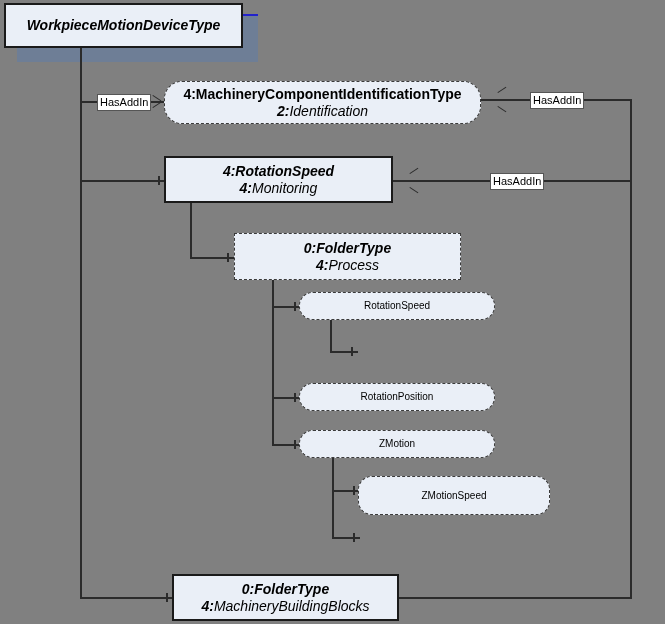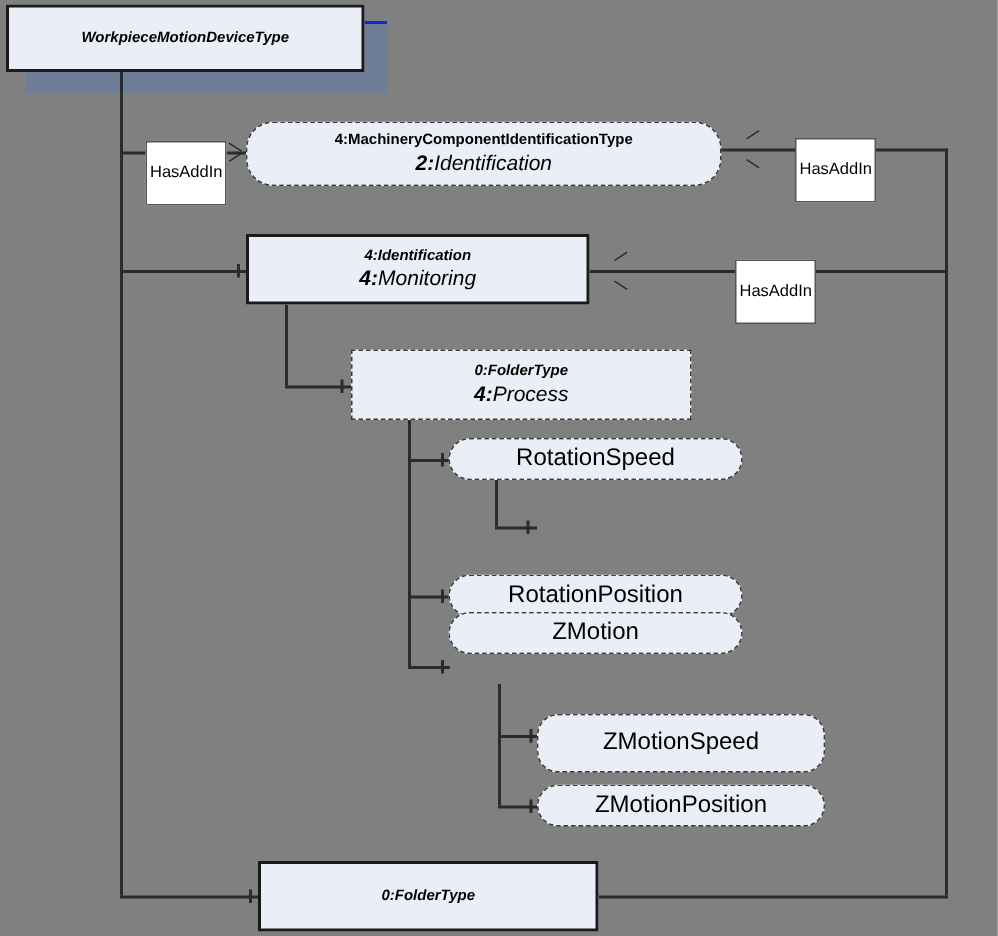--- a/index.html
+++ b/index.html
@@ -44,36 +44,36 @@
   .node.solid {
     border: 2px solid #1a1a1a;
   }
   .node.dashed {
     border: 1px dashed #3a3a3a;
   }
   .node.rounded {
     border-radius: 14px;
   }
   .line1 {
-    font-size: 10px;
+    font-size: 14px;
     font-style: italic;
     font-weight: bold;
     white-space: nowrap;
     text-align: right;
   }
   .line1.nobold { font-weight: normal; }
   .line2 {
     font-size: 14px;
     font-weight: normal;
     white-space: nowrap;
     font-style: italic;
   }
   .line2 .ns { font-weight: bold; }
   .single {
-    font-size: 16px;
+    font-size: 10px;
     font-weight: normal;
     white-space: nowrap;
   }
   
   .edge-h {
     position: absolute;
     height: 0;
     border-top: 2px solid #2b2b2b;
     z-index: 2;
   }
@@ -111,21 +111,21 @@
   .arrow-right::after  { top: 12px; transform: rotate(-33deg); transform-origin: left bottom; }
   .arrow-left::before  { top: 0;  left: 9px; transform: rotate(147deg); transform-origin: right top; }
   .arrow-left::after   { top: 12px; left: 9px; transform: rotate(-147deg); transform-origin: right bottom; }
   
   .edge-label {
     position: absolute;
     background: #ffffff;
     border: 1px solid #555555;
     font-size: 11px;
     color: #000000;
-    padding: 13px 2px;
+    padding: 0 2px;
     line-height: 14px;
     height: 15px;
     white-space: nowrap;
     z-index: 6;
   }
 </style>
 </head>
 <body>
 
 <div id="canvas">
@@ -187,47 +187,45 @@
   <div class="node solid" style="left:4px; top:3px; width:239px; height:45px;">
     <div class="line1">WorkpieceMotionDeviceType</div>
   </div>
 
   <div class="node dashed" style="left:164px; top:81px; width:317px; height:43px;border-radius:18px;">
     <div class="line1 nobold" style="font-style:normal; font-weight:bold;">4:MachineryComponentIdentificationType</div>
     <div class="line2"><span class="ns">2:</span>Identification</div>
   </div>
 
   <div class="node solid" style="left:164px; top:156px; width:229px; height:47px;">
-    <div class="line1">4:Identification</div>
+    <div class="line1">4:RotationSpeed</div>
     <div class="line2"><span class="ns">4:</span>Monitoring</div>
   </div>
 
   <div class="node dashed" style="left:234px; top:233px; width:227px; height:47px;">
     <div class="line1">0:FolderType</div>
     <div class="line2"><span class="ns">4:</span>Process</div>
   </div>
 
   <div class="node dashed rounded" style="left:299px; top:292px; width:196px; height:28px;">
     <div class="single">RotationSpeed</div>
   </div>
 
 
   <div class="node dashed rounded" style="left:299px; top:383px; width:196px; height:28px;">
     <div class="single">RotationPosition</div>
   </div>
 
-  <div class="node dashed rounded" style="left:299px; top:408px; width:196px; height:28px;">
+  <div class="node dashed rounded" style="left:299px; top:430px; width:196px; height:28px;">
     <div class="single">ZMotion</div>
   </div>
 
   <div class="node dashed rounded" style="left:358px; top:476px; width:192px; height:39px;">
     <div class="single">ZMotionSpeed</div>
   </div>
 
-  <div class="node dashed rounded" style="left:358px; top:523px; width:192px; height:28px;">
-    <div class="single">ZMotionPosition</div>
-  </div>
 
   <div class="node solid" style="left:172px; top:574px; width:227px; height:47px;">
     <div class="line1">0:FolderType</div>
+    <div class="line2"><span class="ns">4:</span>MachineryBuildingBlocks</div>
   </div>
 
 </div>
 
 </body></html>

